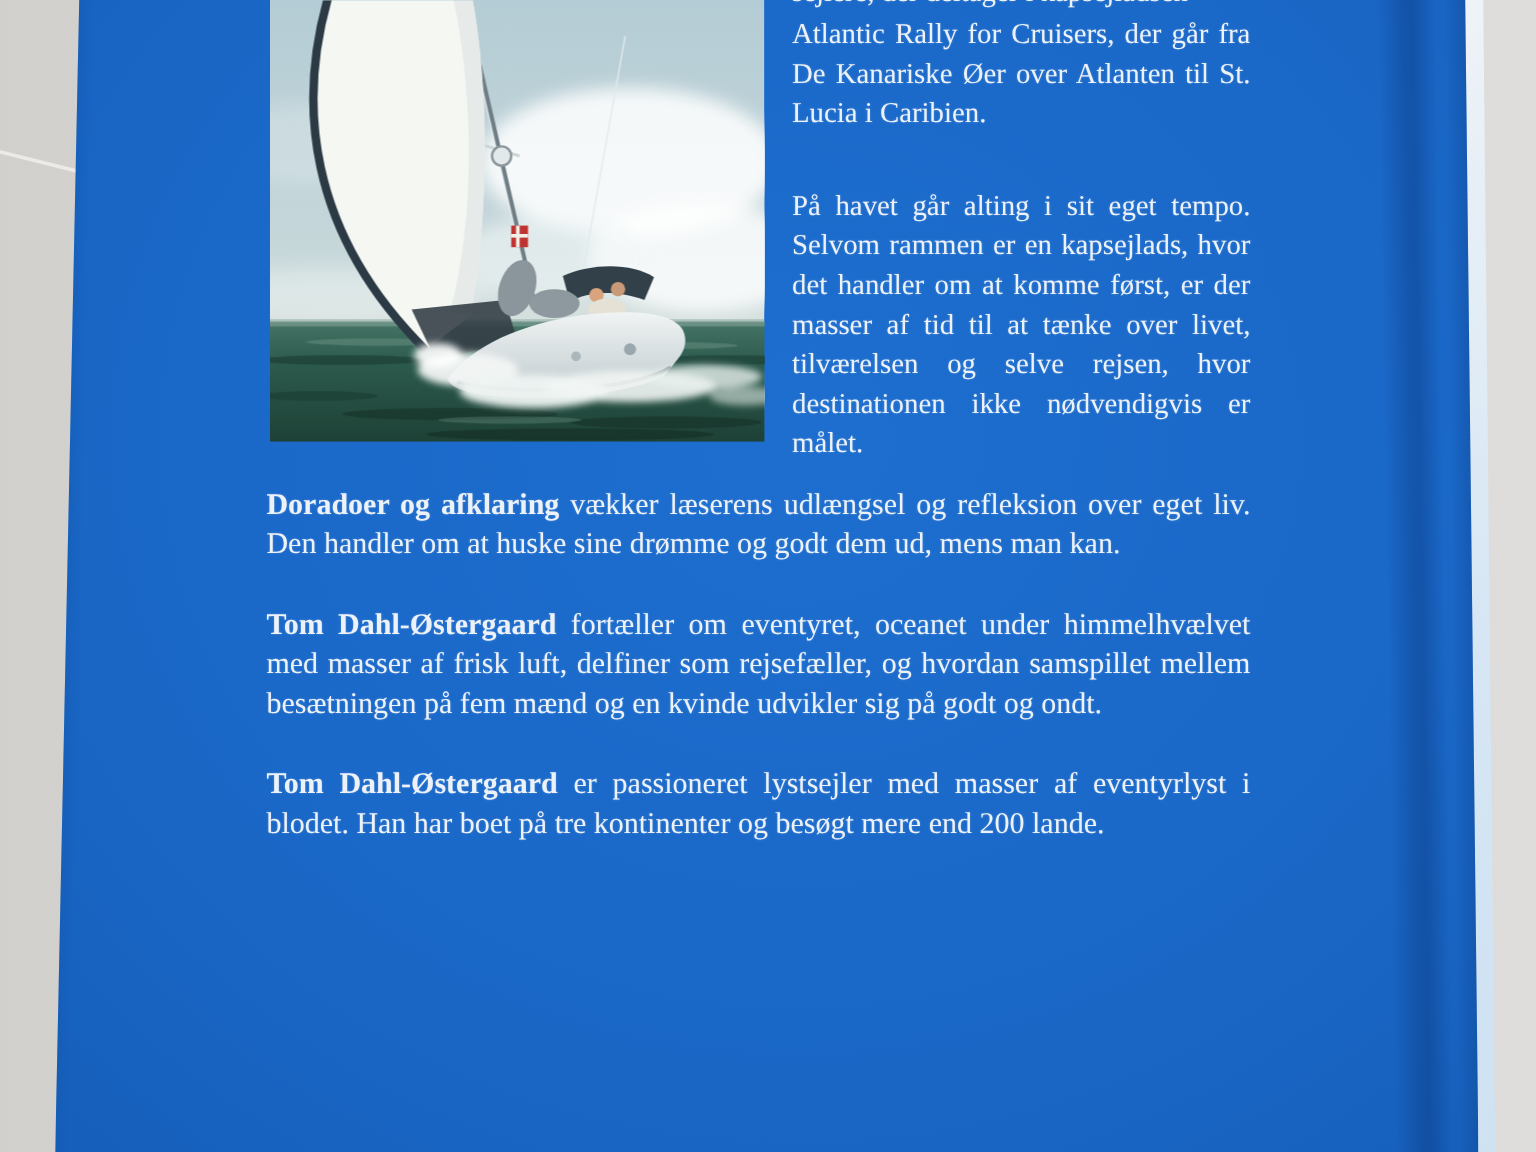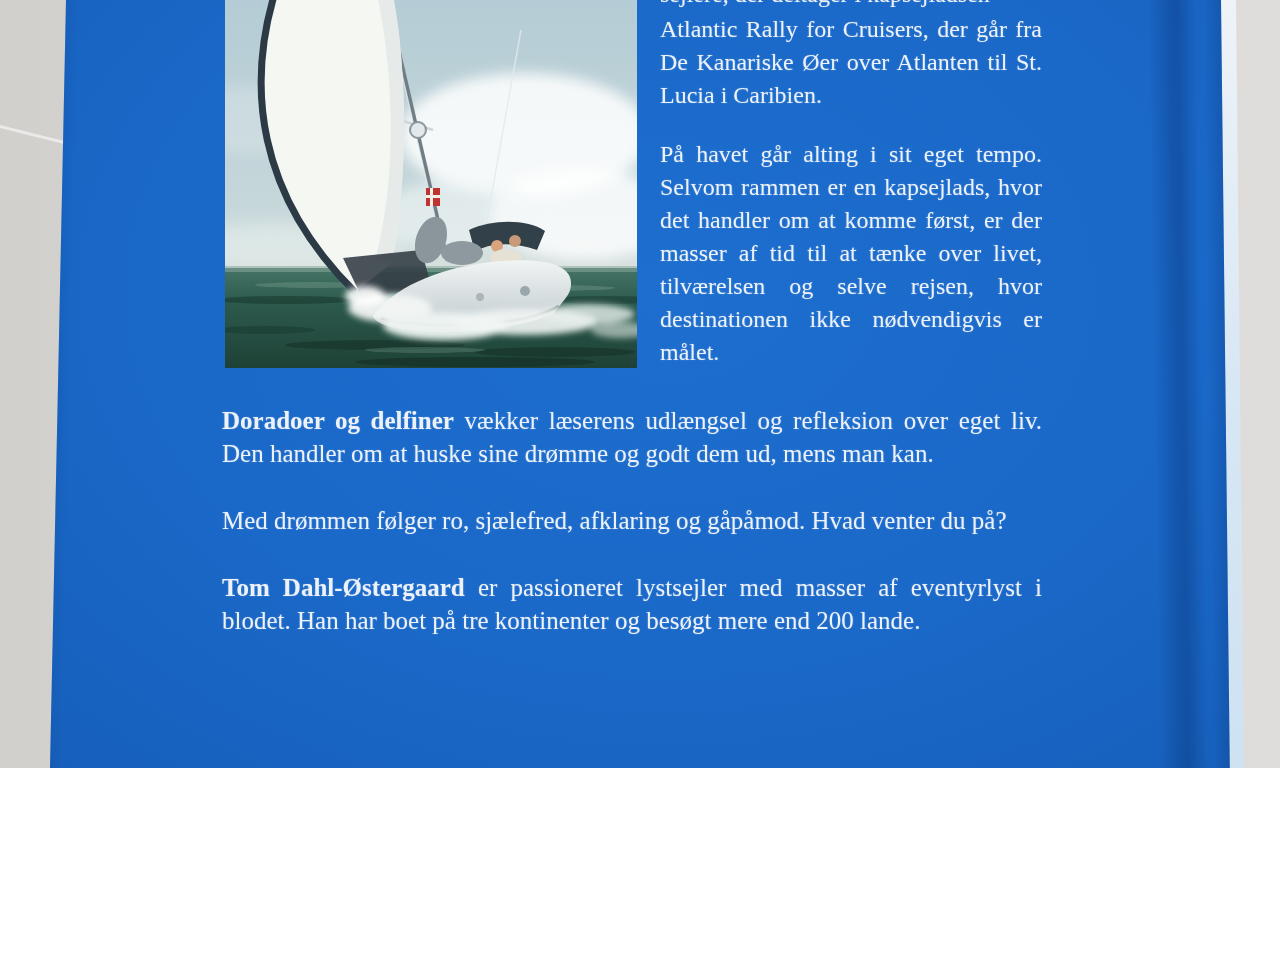--- a/index.html
+++ b/index.html
@@ -1,17 +1,17 @@
 <!DOCTYPE html>
 <html><head>
 <meta charset="utf-8">
 <style>
   html,body{margin:0;padding:0;}
   .scene{
-    position:relative;width:1280px;height:768px;overflow:hidden;
+    position:relative;width:1280px;height:960px;overflow:hidden;
     font-family:"Liberation Serif","DejaVu Serif",serif;
     background:linear-gradient(90deg,#d2d0cd 0%,#d7d5d2 30%,#dedddb 100%);
   }
   
   .backdrop-crease{
     position:absolute;left:-10px;top:150px;width:220px;height:3px;
     background:rgba(255,255,255,.55);transform:rotate(14deg);
   }
   
   .pages-edge{
@@ -45,21 +45,21 @@
 
   .text-col{
     position:absolute;left:660px;top:0;width:382px;
     color:#edf2f9;font-size:24px;line-height:33px;text-align:justify;
     text-shadow:0 0 2px rgba(190,215,245,.35);
   }
   .cut-line{height:11px;overflow:hidden;}
   .cut-line span{display:block;margin-top:-22px;line-height:33px;}
   .text-col p{margin:0;}
   .text-col p.p1{margin-top:2px;}
-  .text-col p.p2{margin-top:26px;}
+  .text-col p.p2{margin-top:44px;}
 
   .body-text{
     position:absolute;left:222px;top:404px;width:820px;
     color:#edf2f9;font-size:25px;line-height:33px;text-align:justify;
     text-shadow:0 0 2px rgba(190,215,245,.35);
   }
   .body-text p{margin:0;}
   .body-text p + p{margin-top:34px;}
   .lead{font-weight:700;}
 </style>
@@ -171,18 +171,18 @@
 
     <div class="text-col">
       <div class="cut-line">
         <span>sejlere, der deltager i kapsejladsen</span>
       </div>
       <p class="p1">Atlantic Rally for Cruisers, der går fra De Kanariske Øer over At­lanten til St. Lucia i Caribien.</p>
       <p class="p2">På havet går alting i sit eget tem­po. Selvom rammen er en kapsej­lads, hvor det handler om at kom­me først, er der masser af tid til at tænke over livet, tilværelsen og selve rejsen, hvor destinationen ikke nødvendigvis er målet.</p>
     </div>
 
     <div class="body-text">
-      <p><span class="lead">Doradoer og delfiner</span><span> vækker læserens udlængsel og refleksion over eget liv. Den handler om at huske sine drømme og godt dem ud, mens man kan.</span></p>
-      <p>Med drømmen følger ro, sjælefred, afklaring og gåpåmod. Hvad venter du på?</p>
+      <p><span class="lead">Doradoer og afklaring</span><span> vækker læserens udlængsel og refleksion over eget liv. Den handler om at huske sine drømme og godt dem ud, mens man kan.</span></p>
+      <p><span class="lead">Tom Dahl-Østergaard</span><span> fortæller om eventyret, oceanet under himmel­hvælvet med masser af frisk luft, delfiner som rejsefæller, og hvordan samspillet mellem besætningen på fem mænd og en kvinde udvikler sig på godt og ondt.</span></p>
       <p><span class="lead">Tom Dahl-Østergaard</span><span> er passioneret lystsejler med masser af eventyrlyst i blodet. Han har boet på tre kontinenter og besøgt mere end 200 lande.</span></p>
     </div>
   </div>
 </div>
 
 </body></html>

